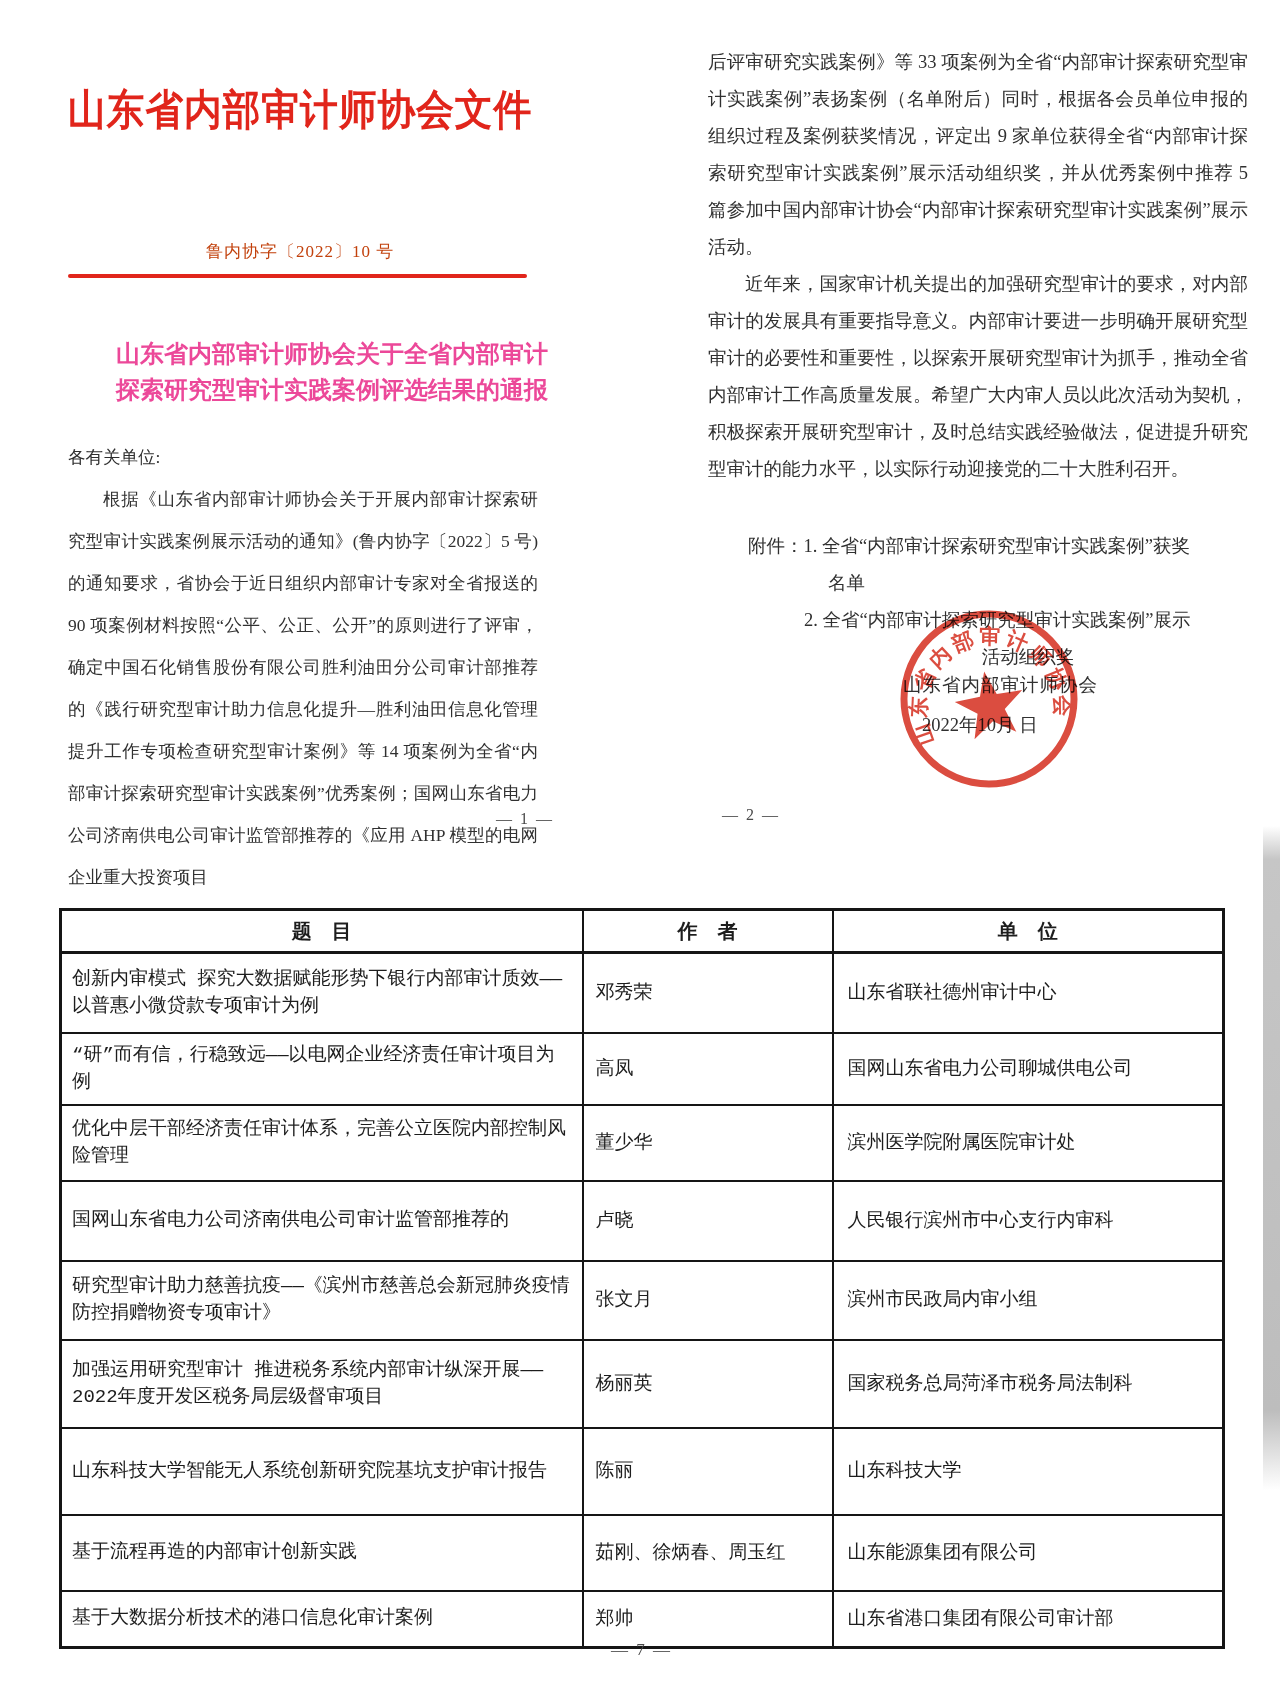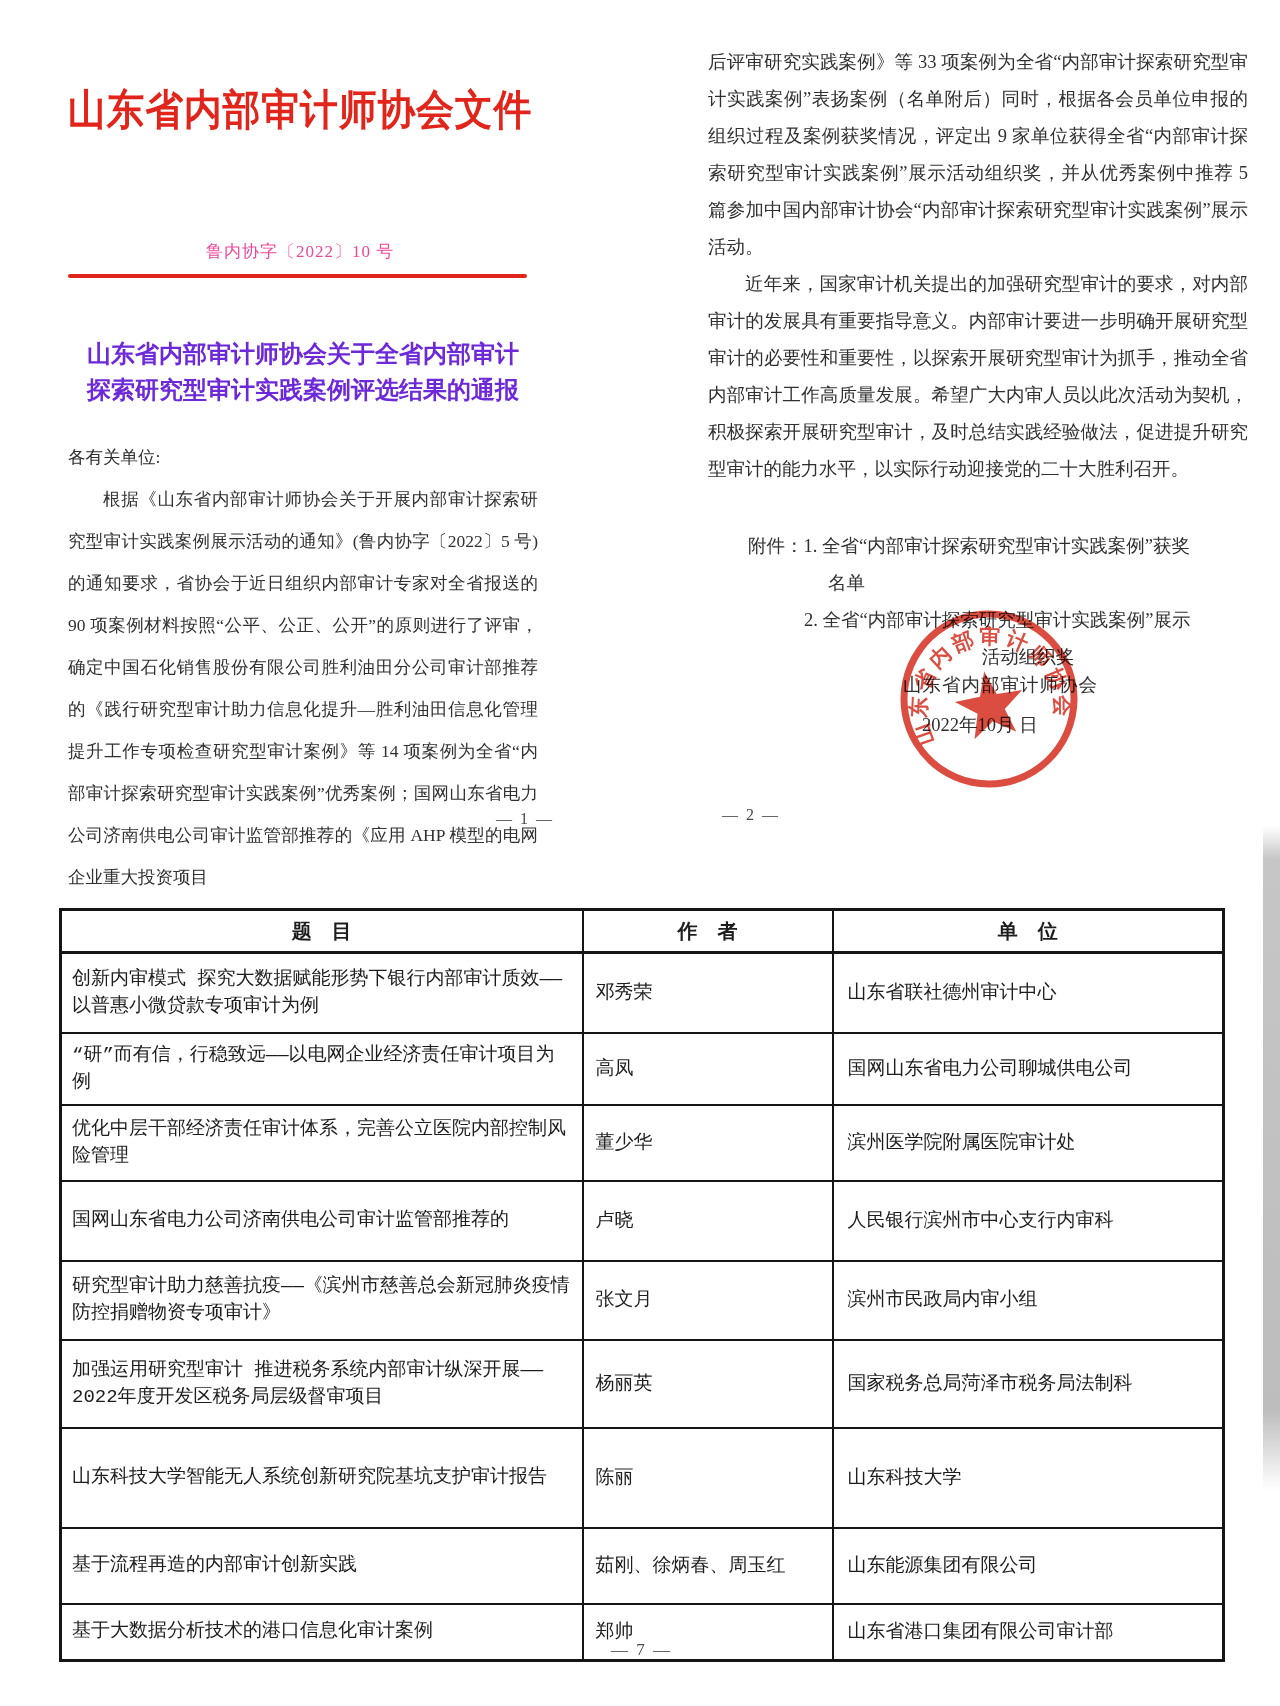--- a/index.html
+++ b/index.html
@@ -13,29 +13,29 @@
   }
   
   .masthead{
     position:absolute;left:40px;top:82px;width:520px;
     text-align:center;font-size:42px;font-weight:bold;
     color:#e1251b;letter-spacing:1px;white-space:nowrap;
     transform:scaleX(.9);transform-origin:50% 50%;
   }
   .doc-number{
     position:absolute;left:40px;top:240px;width:520px;
-    text-align:center;font-size:17px;color:#ec4899;letter-spacing:1px;
+    text-align:center;font-size:17px;color:#c2410c;letter-spacing:1px;
   }
   .red-rule{
     position:absolute;left:68px;top:274px;width:459px;height:4px;
     background:#e1251b;border-radius:2px;
   }
   .doc-title{
     position:absolute;left:58px;top:336px;width:490px;
-    text-align:center;font-size:24px;font-weight:bold;line-height:36px;color:#6d28d9;
+    text-align:right;font-size:24px;font-weight:bold;line-height:36px;color:#ec4899;
   }
   .salutation{
     position:absolute;left:68px;top:445px;font-size:17.5px;color:#2e2e2e;
   }
   .left-body{
     position:absolute;left:68px;top:478px;width:470px;
     font-size:17.5px;line-height:42px;text-align:justify;text-indent:2em;
     color:#303030;
   }
   
@@ -187,21 +187,21 @@
       <tr style="height:79px">
         <td class="c-title">研究型审计助力慈善抗疫——《滨州市慈善总会新冠肺炎疫情防控捐赠物资专项审计》</td>
         <td class="c-author">张文月</td>
         <td class="c-unit">滨州市民政局内审小组</td>
       </tr>
       <tr style="height:88px">
         <td class="c-title">加强运用研究型审计 推进税务系统内部审计纵深开展——2022年度开发区税务局层级督审项目</td>
         <td class="c-author">杨丽英</td>
         <td class="c-unit">国家税务总局菏泽市税务局法制科</td>
       </tr>
-      <tr style="height:100px">
+      <tr style="height:87px">
         <td class="c-title">山东科技大学智能无人系统创新研究院基坑支护审计报告</td>
         <td class="c-author">陈丽</td>
         <td class="c-unit">山东科技大学</td>
       </tr>
       <tr style="height:76px">
         <td class="c-title">基于流程再造的内部审计创新实践</td>
         <td class="c-author">茹刚、徐炳春、周玉红</td>
         <td class="c-unit">山东能源集团有限公司</td>
       </tr>
       <tr style="height:57px">

